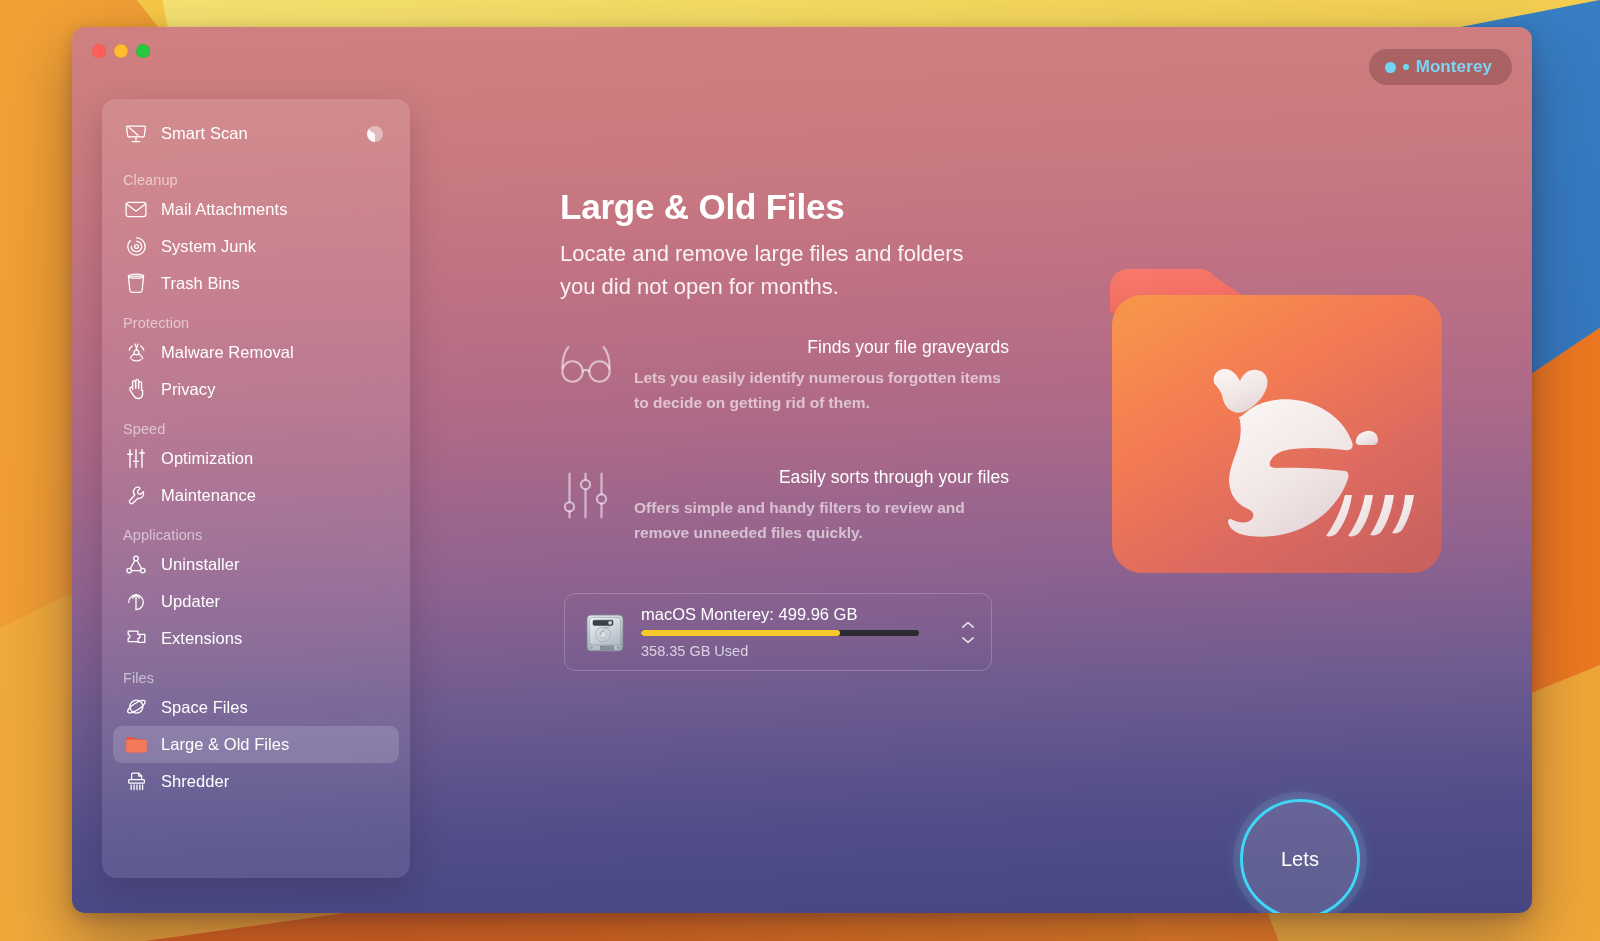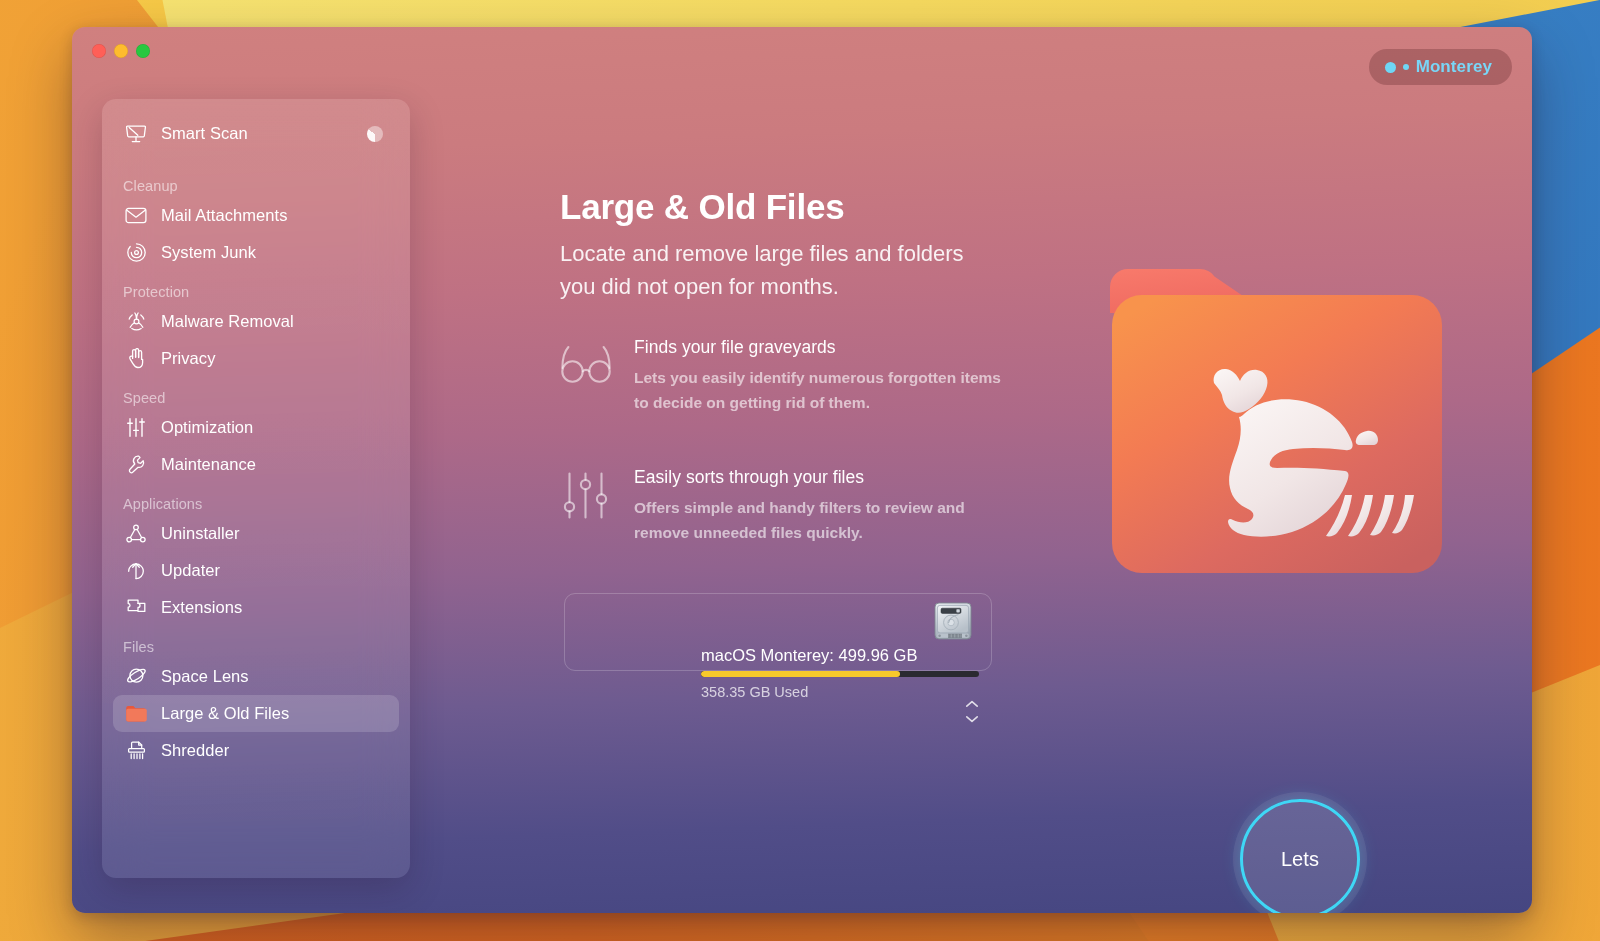--- a/index.html
+++ b/index.html
@@ -189,21 +189,21 @@
     letter-spacing: 0.05px;
     white-space: nowrap;
   }
   .nav-section {
     color: rgba(255,255,255,0.56);
     font-size: 14.5px;
     padding: 0 10px;
     margin: 13px 0 3px 0;
     letter-spacing: 0.1px;
   }
-  .nav-section.first { margin-top: 26px; }
+  .nav-section.first { margin-top: 20px; }
 
   #smart-scan-progress {
     position: absolute;
     right: 16px;
     width: 16px; height: 16px;
     border-radius: 50%;
     background: conic-gradient(from 180deg, rgba(255,255,255,0.95) 0deg 125deg, rgba(255,255,255,0.42) 125deg 360deg);
   }
 
   
@@ -247,43 +247,43 @@
     flex: 0 0 52px;
     width: 52px; height: 52px;
     display: flex; align-items: flex-start; justify-content: center;
     padding-top: 4px;
   }
   .feature-title {
     font-size: 17.5px;
     color: #ffffff;
     margin-bottom: 7px;
     letter-spacing: 0.05px;
+    text-align: right;
   }
   .feature-desc {
     font-size: 15.5px;
     line-height: 1.62;
     color: rgba(255,255,255,0.60);
     max-width: 375px;
     font-weight: bold;
   }
 
   
   #drive-selector {
     position: absolute;
     left: 132px;
     top: 566px;
     width: 428px;
     height: 78px;
     border-radius: 11px;
     border: 1px solid rgba(255,255,255,0.20);
     display: flex;
-    align-items: flex-end;
+    align-items: center;
     padding: 0 12px 0 14px;
     cursor: pointer;
-    flex-direction: column;
   }
   #drive-icon { flex: 0 0 52px; width: 52px; height: 52px; }
   #drive-info { flex: 1; margin-left: 10px; }
   #drive-name {
     font-size: 16.5px;
     color: #ffffff;
     margin-bottom: 6px;
   }
   #drive-bar {
     width: 278px;
@@ -397,20 +397,29 @@
       <div class="nav-item">
         <span class="nav-icon">
           <svg width="21" height="21" viewBox="0 0 21 21" fill="none" stroke="#ffffff" stroke-width="1.3" stroke-linecap="round" stroke-linejoin="round">
             <path d="M10.5 1.8c4.8 0 8.7 3.9 8.7 8.7s-3.9 8.7-8.7 8.7S1.8 15.3 1.8 10.5c0-2.3.9-4.4 2.4-6"></path>
             <path d="M10.5 5.3c2.9 0 5.2 2.3 5.2 5.2s-2.3 5.2-5.2 5.2-5.2-2.3-5.2-5.2"></path>
             <path d="M10.5 8.6a1.9 1.9 0 100 3.8 1.9 1.9 0 000-3.8z"></path>
           </svg>
         </span>
         <span class="nav-label">System Junk</span>
       </div>
+      <div class="nav-item">
+        <span class="nav-icon">
+          <svg width="20" height="21" viewBox="0 0 20 21" fill="none" stroke="#ffffff" stroke-width="1.3" stroke-linecap="round" stroke-linejoin="round">
+            <path d="M2.4 3.2h15.2l-1.5 14.3c-.1 1.1-1 1.9-2.1 1.9H6c-1.1 0-2-.8-2.1-1.9L2.4 3.2z"></path>
+            <ellipse cx="10" cy="3.2" rx="7.6" ry="2"></ellipse>
+          </svg>
+        </span>
+        <span class="nav-label">Trash Bins</span>
+      </div>
 
       <div class="nav-section">Protection</div>
       <div class="nav-item">
         <span class="nav-icon">
           <svg width="21" height="21" viewBox="0 0 21 21" fill="none" stroke="#ffffff" stroke-width="1.25" stroke-linecap="round" stroke-linejoin="round">
             <circle cx="10.5" cy="10.5" r="2.4"></circle>
             <path d="M10.5 8.1c0-2.6-.6-4.6-1.6-6.1M10.5 8.1c0-2.6.6-4.6 1.6-6.1"></path>
             <path d="M8.4 11.7c-2.2 1.3-3.5 2.9-4.2 4.6M12.6 11.7c2.2 1.3 3.5 2.9 4.2 4.6"></path>
             <path d="M6.2 3.9c-1.6 1.2-2.6 2.7-3 4.3M14.8 3.9c1.6 1.2 2.6 2.7 3 4.3"></path>
             <path d="M5.8 17.5c1.4.9 3 1.4 4.7 1.4s3.3-.5 4.7-1.4"></path>
@@ -482,21 +491,21 @@
       </div>
 
       <div class="nav-section">Files</div>
       <div class="nav-item">
         <span class="nav-icon">
           <svg width="22" height="21" viewBox="0 0 22 21" fill="none" stroke="#ffffff" stroke-width="1.3" stroke-linecap="round" stroke-linejoin="round">
             <circle cx="11.4" cy="9.6" r="6.5"></circle>
             <ellipse cx="11.4" cy="9.6" rx="10.2" ry="3.4" transform="rotate(-33 11.4 9.6)"></ellipse>
           </svg>
         </span>
-        <span class="nav-label">Space Lens</span>
+        <span class="nav-label">Space Files</span>
       </div>
       <div class="nav-item selected">
         <span class="nav-icon">
           <svg width="23" height="19" viewBox="0 0 23 19" fill="none">
             <path d="M1.2 4.0a2 2 0 012-2h5.2l2 2.2h8.4a2 2 0 012 2v9.2a2 2 0 01-2 2h-15.6a2 2 0 01-2-2V4.0z" fill="#e8583c"></path>
             <path d="M1.2 6.6a1.9 1.9 0 011.9-1.9h16.8a1.9 1.9 0 011.9 1.9v8.8a2 2 0 01-2 2h-16.6a2 2 0 01-2-2V6.6z" fill="#f2795a"></path>
           </svg>
         </span>
         <span class="nav-label">Large &amp; Old Files</span>
       </div>

